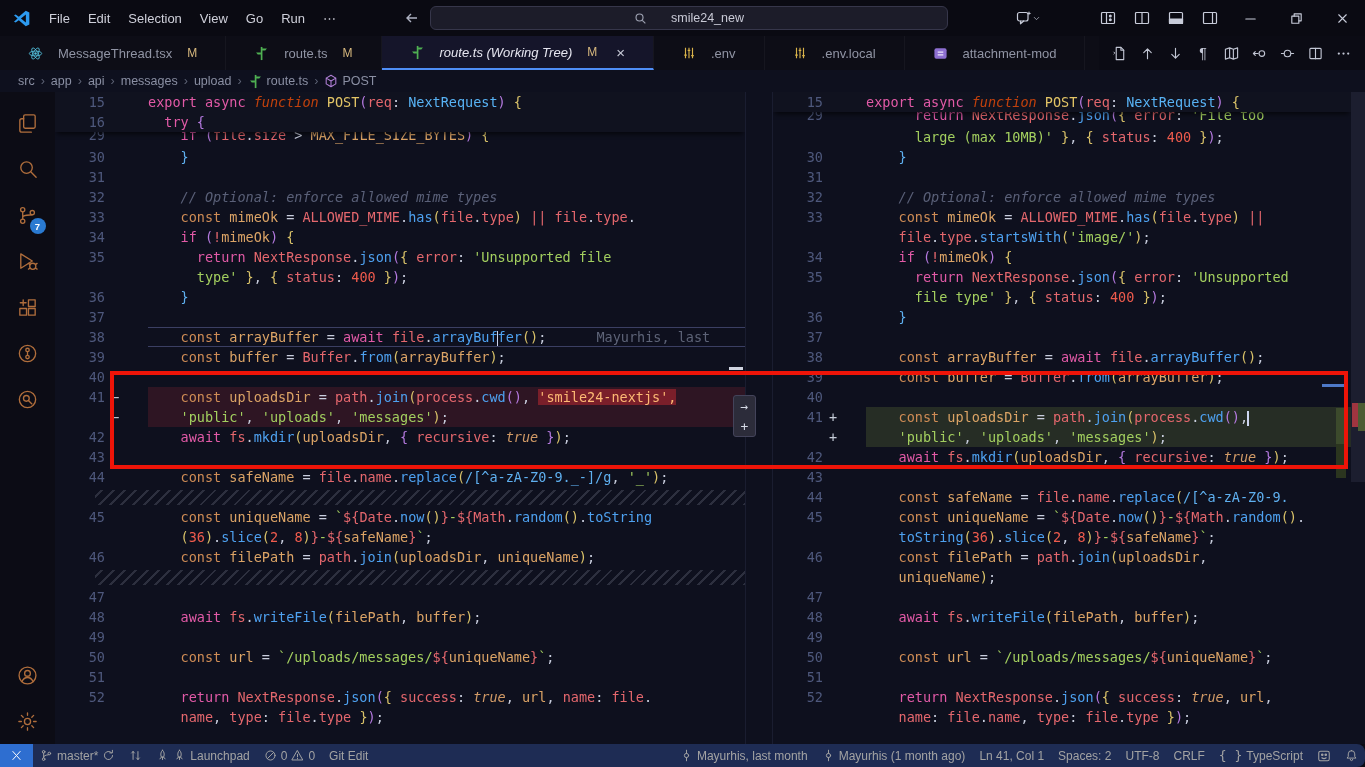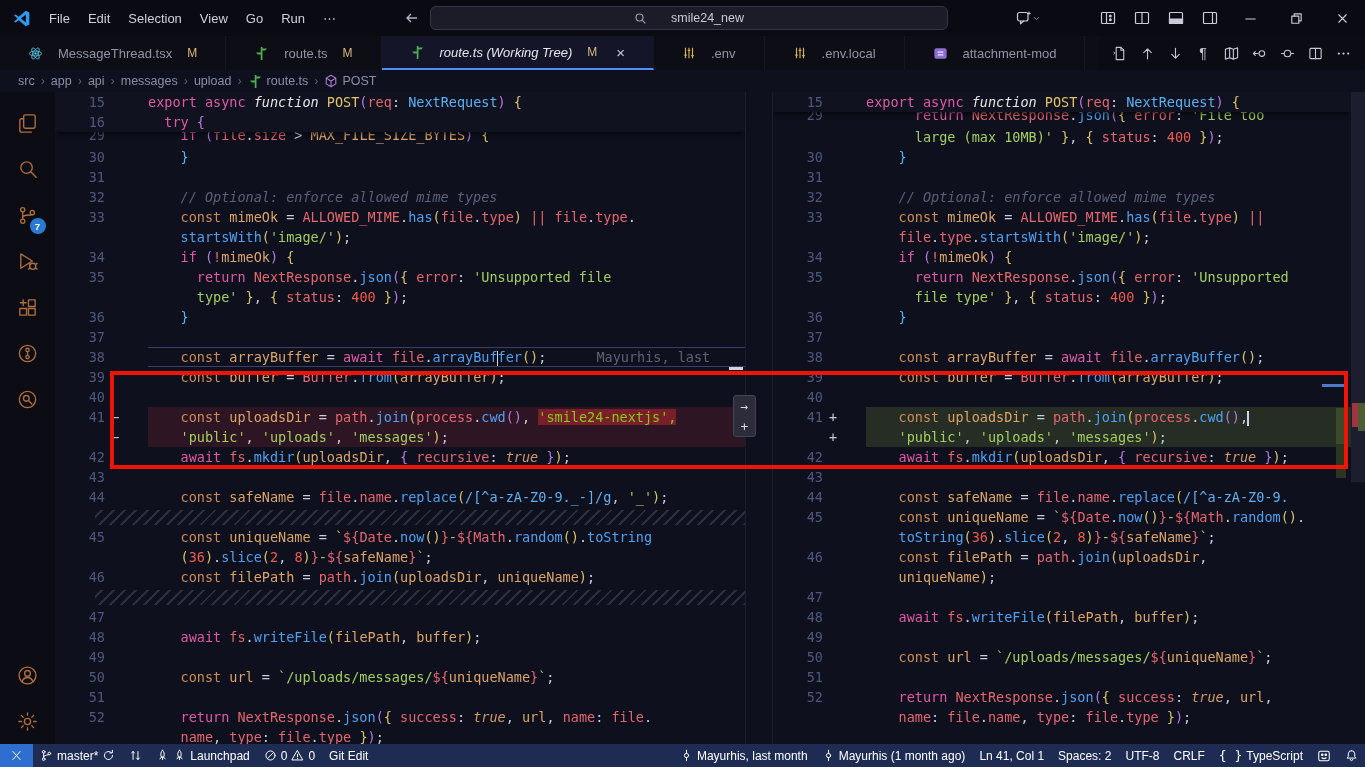--- a/index.html
+++ b/index.html
@@ -63,46 +63,46 @@
   .code { flex:1 1 auto; overflow:hidden; position:relative; padding-right:12px; }
   .code.bg-del { background:rgba(205,50,65,.17); }
   .code.bg-add { background:rgba(150,180,70,.18); }
   .row.cur .code { box-shadow: inset 0 1px 0 #3b3f63, inset 0 -1px 0 #3b3f63; }
   .hatchbar { position:absolute; left:40px; right:0; top:2.5px; bottom:2.5px;
     background:repeating-linear-gradient(-45deg, rgba(185,190,210,.18) 0 2px, rgba(0,0,0,0) 2px 8px); }
 
   
   .t-k  { color:#e25aa7; }
   .t-c  { color:#cf8c55; }
-  .t-fk { color:#e5e5e5; font-style:italic; }
+  .t-fk { color:#c2410c; font-style:italic; }
   .t-fd { color:#e3c566; }
   .t-m  { color:#4ea1f0; }
   .t-ty { color:#58b3f5; }
   .t-id { color:#e4676d; }
   .t-v  { color:#dca466; }
   .t-s  { color:#a3cf5f; }
-  .t-sd { color:#84cc16; background:#7a1f2a; }
+  .t-sd { color:#fdba74; background:#7a1f2a; }
   .t-n  { color:#ef5b4d; }
   .t-b  { color:#d19a66; font-style:italic;text-align:right; }
   .t-p  { color:#c9cede; }
   .t-y  { color:#d9c269; }
   .t-pu { color:#b57ae0; }
   .t-bl { color:#5fb0f0; }
   .t-cm { color:#5a6078; font-style:italic; }
   .t-rx { color:#5fb0f0;margin-top:42px; }
   .t-bm { color:#5d6377; padding-left:50px; }
   .t-ca { display:inline-block; width:1.5px; height:15px; background:#cdd5f0; vertical-align:middle; margin:0 -0.75px; }
 
   
   .red-box { position:absolute; left:110px; top:279px; width:1238px; height:98px; border:4px solid #ee1408; z-index:10; pointer-events:none; }
   .diff-widget { position:absolute; left:733px; top:303px; width:23px; height:42px; background:#2c2c3a; border:1px solid #43435a; border-radius:3px; z-index:6; display:flex; flex-direction:column; align-items:center; justify-content:space-around; color:#d6dae6; font-size:13px; font-family:"DejaVu Sans Mono",monospace; }
   .mark { position:absolute; }
 
   
-  .statusbar { height:23px; flex:0 0 23px; background:#1e2c54; display:flex; font-size:12px; color:#ffffff; }
+  .statusbar { height:23px; flex:0 0 23px; background:#1e2c54; display:flex; font-size:12px; color:#a3a3a3;border-radius:8px; }
   .sb-left, .sb-right { display:flex; align-items:center; height:100%; }
   .sb-right { margin-left:auto; }
   .sb-item { display:flex; align-items:center; gap:4px; padding:0 7px; height:100%; }
   .sb-item.remote { background:#2e6ed0; padding:0 10px; color:#fff; }
   .sb-item .icon { display:flex; }
 </style>
 </head>
 <body>
 
 <div class="window">
@@ -441,21 +441,20 @@
         </div>
       </div>
     <div class="editor left" id="ed-left">
         <div class="row sticky"><div class="gutter"><span class="ln">15</span><span class="sign"></span></div><div class="code"><span class="t-k">export async </span><span class="t-fk">function </span><span class="t-fd">POST</span><span class="t-pu">(</span><span class="t-id">req</span><span class="t-p">: </span><span class="t-ty">NextRequest</span><span class="t-pu">) </span><span class="t-y">{</span></div></div>
         <div class="row sticky last"><div class="gutter"><span class="ln">16</span><span class="sign"></span></div><div class="code"><span class="t-p">  </span><span class="t-k">try </span><span class="t-pu">{</span></div></div>
         <div class="row clip"><div class="gutter"><span class="ln">29</span><span class="sign"></span></div><div class="code"><span class="t-p">    </span><span class="t-k">if </span><span class="t-pu">(</span><span class="t-id">file</span><span class="t-p">.</span><span class="t-id">size</span><span class="t-p"> &gt; </span><span class="t-v">MAX_FILE_SIZE_BYTES</span><span class="t-pu">) </span><span class="t-y">{</span></div></div>
         <div class="row "><div class="gutter"><span class="ln">30</span><span class="sign"></span></div><div class="code"><span class="t-p">    </span><span class="t-bl">}</span></div></div>
         <div class="row "><div class="gutter"><span class="ln">31</span><span class="sign"></span></div><div class="code"></div></div>
         <div class="row "><div class="gutter"><span class="ln">32</span><span class="sign"></span></div><div class="code"><span class="t-p">    </span><span class="t-cm">// Optional: enforce allowed mime types</span></div></div>
         <div class="row "><div class="gutter"><span class="ln">33</span><span class="sign"></span></div><div class="code"><span class="t-p">    </span><span class="t-c">const </span><span class="t-v">mimeOk </span><span class="t-p">= </span><span class="t-id">ALLOWED_MIME</span><span class="t-p">.</span><span class="t-m">has</span><span class="t-y">(</span><span class="t-id">file</span><span class="t-p">.</span><span class="t-id">type</span><span class="t-y">) </span><span class="t-id">|| </span><span class="t-id">file</span><span class="t-p">.</span><span class="t-id">type</span><span class="t-p">.</span></div></div>
-        <div class="row "><div class="gutter"><span class="ln"></span><span class="sign"></span></div><div class="code"><span class="t-p">    </span><span class="t-m">startsWith</span><span class="t-y">(</span><span class="t-s">'image/'</span><span class="t-y">)</span><span class="t-p">;</span></div></div>
         <div class="row "><div class="gutter"><span class="ln">34</span><span class="sign"></span></div><div class="code"><span class="t-p">    </span><span class="t-k">if </span><span class="t-pu">(</span><span class="t-id">!</span><span class="t-v">mimeOk</span><span class="t-pu">) </span><span class="t-y">{</span></div></div>
         <div class="row "><div class="gutter"><span class="ln">35</span><span class="sign"></span></div><div class="code"><span class="t-p">      </span><span class="t-k">return </span><span class="t-id">NextResponse</span><span class="t-p">.</span><span class="t-m">json</span><span class="t-pu">(</span><span class="t-y">{ </span><span class="t-id">error</span><span class="t-p">: </span><span class="t-s">'Unsupported file</span></div></div>
         <div class="row "><div class="gutter"><span class="ln"></span><span class="sign"></span></div><div class="code"><span class="t-p">      </span><span class="t-s">type' </span><span class="t-y">}</span><span class="t-p">, </span><span class="t-y">{ </span><span class="t-id">status</span><span class="t-p">: </span><span class="t-n">400</span><span class="t-y"> }</span><span class="t-pu">)</span><span class="t-p">;</span></div></div>
         <div class="row "><div class="gutter"><span class="ln">36</span><span class="sign"></span></div><div class="code"><span class="t-p">    </span><span class="t-bl">}</span></div></div>
         <div class="row "><div class="gutter"><span class="ln">37</span><span class="sign"></span></div><div class="code"></div></div>
         <div class="row  cur"><div class="gutter"><span class="ln">38</span><span class="sign"></span></div><div class="code"><span class="t-p">    </span><span class="t-c">const </span><span class="t-v">arrayBuffer </span><span class="t-p">= </span><span class="t-k">await </span><span class="t-id">file</span><span class="t-p">.</span><span class="t-m">arrayBuf</span><span class="t-ca"></span><span class="t-m">fer</span><span class="t-y">()</span><span class="t-p">;</span><span class="t-bm">Mayurhis, last</span></div></div>
         <div class="row "><div class="gutter"><span class="ln">39</span><span class="sign"></span></div><div class="code"><span class="t-p">    </span><span class="t-c">const </span><span class="t-v">buffer </span><span class="t-p">= </span><span class="t-id">Buffer</span><span class="t-p">.</span><span class="t-m">from</span><span class="t-y">(</span><span class="t-v">arrayBuffer</span><span class="t-y">)</span><span class="t-p">;</span></div></div>
         <div class="row "><div class="gutter"><span class="ln">40</span><span class="sign"></span></div><div class="code"></div></div>
         <div class="row "><div class="gutter"><span class="ln">41</span><span class="sign">−</span></div><div class="code bg-del"><span class="t-p">    </span><span class="t-c">const </span><span class="t-v">uploadsDir </span><span class="t-p">= </span><span class="t-id">path</span><span class="t-p">.</span><span class="t-m">join</span><span class="t-y">(</span><span class="t-id">process</span><span class="t-p">.</span><span class="t-m">cwd</span><span class="t-pu">()</span><span class="t-p">, </span><span class="t-sd">'smile24-nextjs',</span></div></div>
         <div class="row "><div class="gutter"><span class="ln"></span><span class="sign">−</span></div><div class="code bg-del"><span class="t-p">    </span><span class="t-s">'public'</span><span class="t-p">, </span><span class="t-s">'uploads'</span><span class="t-p">, </span><span class="t-s">'messages'</span><span class="t-y">)</span><span class="t-p">;</span></div></div>

